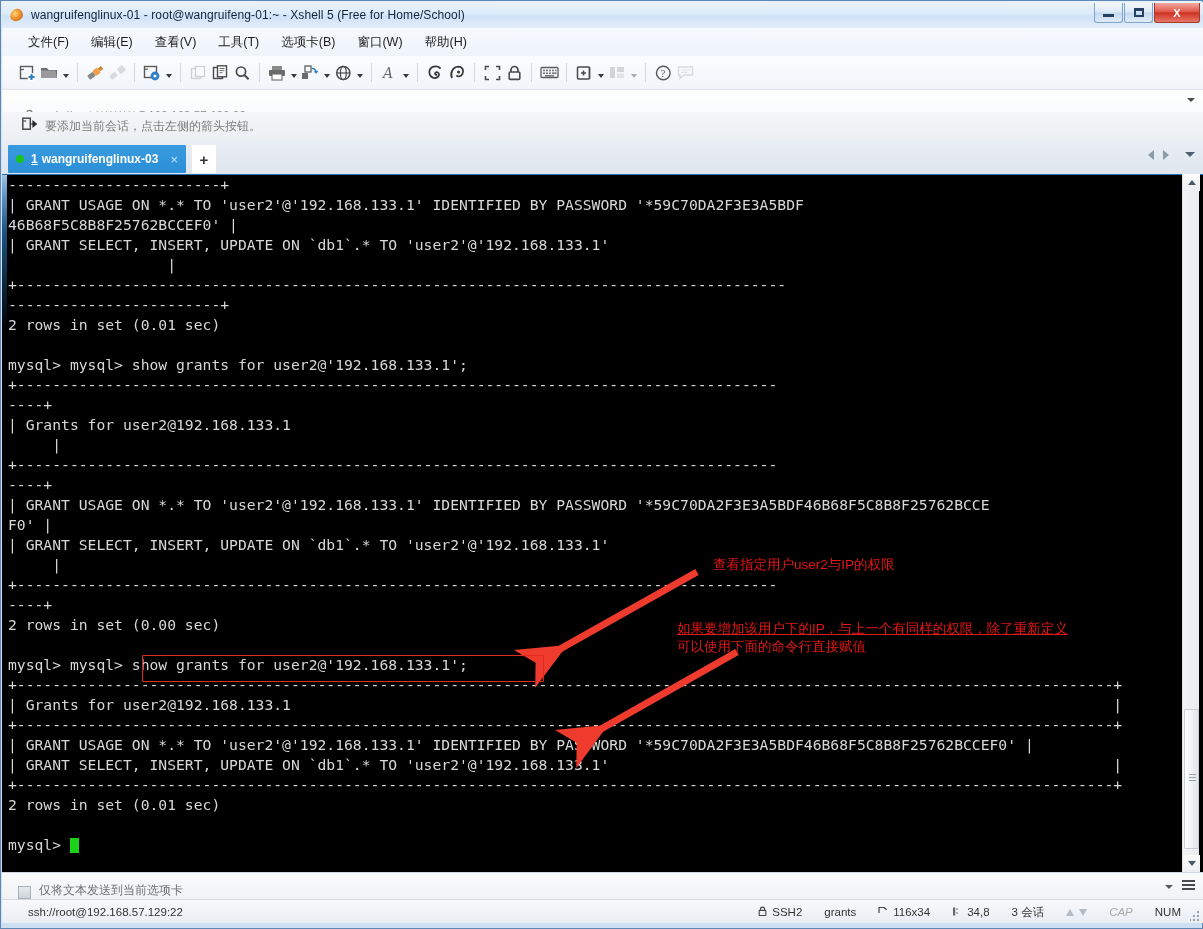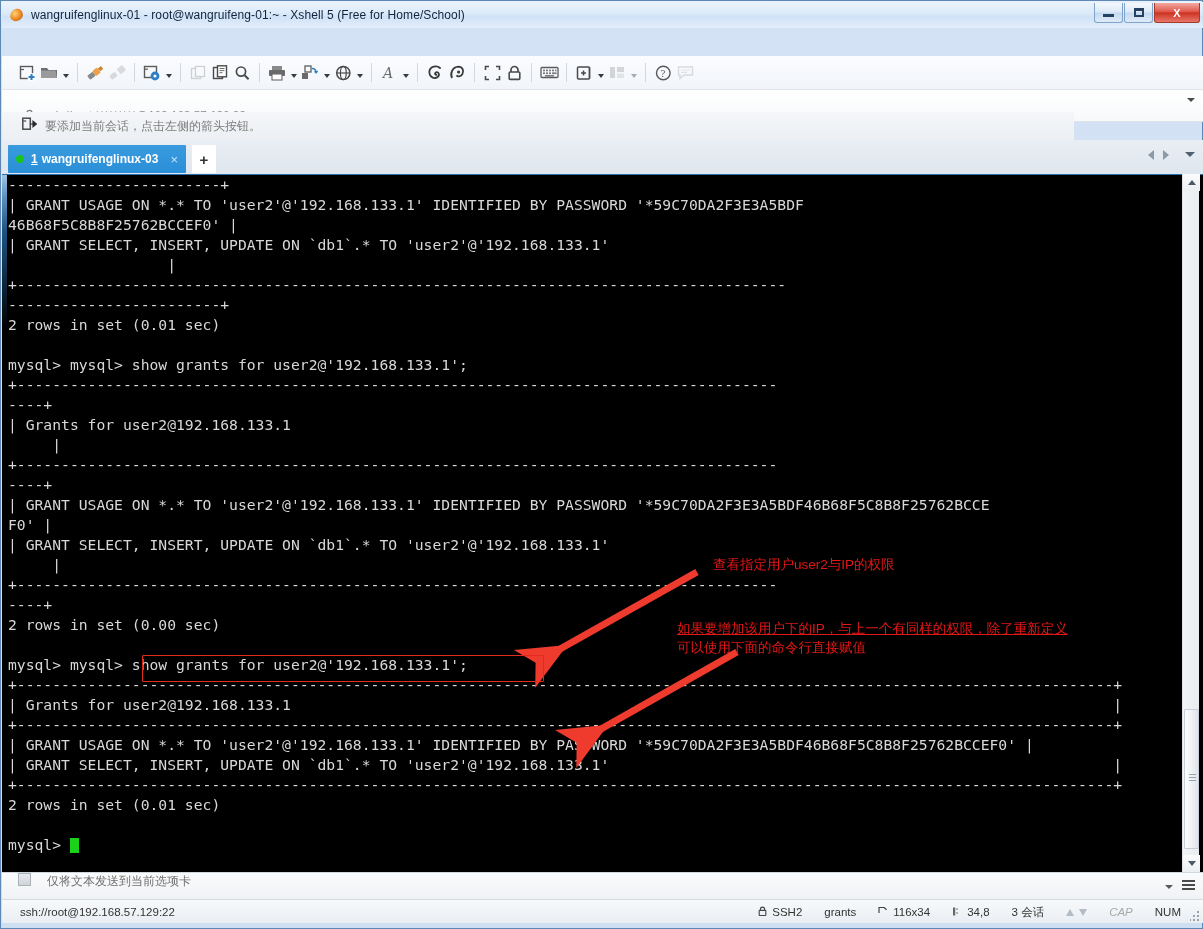--- a/index.html
+++ b/index.html
@@ -94,21 +94,21 @@
     display:flex;align-items:flex-end;box-sizing:border-box;
   }
   .addr-lock{margin-left:22px;margin-right:8px;display:flex;}
   .addr-text{font-size:11.5px;color:#8a8a8a;font-style:italic;letter-spacing:.1px;}
   .addr-caret{
     position:absolute;right:8px;top:8px;width:0;height:0;
     border-left:4px solid transparent;border-right:4px solid transparent;border-top:4px solid #4a4a4a;
   }
   
   .hintbar{
-    position:absolute;left:1px;top:111px;width:1072px;height:28px;
+    position:absolute;left:1px;top:111px;width:1201px;height:28px;
     background:linear-gradient(to bottom,#f4f6f9 0%,#eceff3 100%);
     display:flex;align-items:center;padding-left:20px;box-sizing:border-box;
   }
   .hint-text{font-size:12px;color:#7c7c7c;margin-left:8px;}
   
   .tabstrip{
     position:absolute;left:1px;top:139px;width:1201px;height:34px;
     background:linear-gradient(to bottom,#e9eef4 0%,#dfe6ee 100%);
     box-sizing:border-box;
   }
@@ -186,39 +186,39 @@
     position:absolute;border:1.6px solid #e22b1c;box-sizing:border-box;
     border-radius:1px;
   }
   .arrow-svg{position:absolute;left:0;top:0;pointer-events:none;}
 
   
   .sendbar{
     position:absolute;left:1px;top:871px;width:1201px;height:27px;
     background:linear-gradient(to bottom,#fafbfc 0%,#f0f2f5 100%);
     border-top:1px solid #cfd6dd;
-    display:flex;align-items:flex-start;box-sizing:border-box;gap:8px;
+    display:flex;align-items:flex-end;box-sizing:border-box;
   }
   .send-ico{
     width:13px;height:13px;margin-left:16px;margin-right:8px;
     background:linear-gradient(to bottom,#e6e9ec,#cfd4d9);
     border:1px solid #a9b1b9;box-sizing:border-box;flex:none;
   }
   .send-text{font-size:12px;color:#6f6f6f;}
   .send-caret{position:absolute;right:30px;top:12px;width:0;height:0;border-left:4px solid transparent;border-right:4px solid transparent;border-top:4px solid #5a5a5a;}
   .send-burger{position:absolute;right:8px;top:7px;width:13px;height:11px;
     background:repeating-linear-gradient(to bottom,#4a4a4a 0px,#4a4a4a 2px,transparent 2px,transparent 4px);}
   
   .statusbar{
     position:absolute;left:1px;top:898px;width:1201px;height:24px;
     background:linear-gradient(to bottom,#f7f9fb 0%,#eaeef3 100%);
     border-top:1px solid #d3d9df;
     display:flex;align-items:center;box-sizing:border-box;
   }
-  .st-left{font-size:11.5px;color:#333;margin-left:18px;}
+  .st-left{font-size:11.5px;color:#333;margin-left:26px;}
   .st-right{position:absolute;right:8px;top:0;height:24px;display:flex;align-items:center;gap:0px;font-size:11.5px;color:#333;}
   .st-cell{display:flex;align-items:center;padding:0 11px;white-space:nowrap;gap:5px;}
   .st-dim{color:#a8a8a8;font-style:italic;}
   .st-arrow-up{width:0;height:0;border-left:4px solid transparent;border-right:4px solid transparent;border-bottom:7px solid #b3bcc4;}
   .st-arrow-dn{width:0;height:0;border-left:4px solid transparent;border-right:4px solid transparent;border-top:7px solid #b3bcc4;}
   .grip-dots{
     position:absolute;right:2px;bottom:2px;width:11px;height:11px;
     background:
       radial-gradient(circle 1px at 8px 2px,#9aa3ab 99%,transparent),
       radial-gradient(circle 1px at 4px 6px,#9aa3ab 99%,transparent),
@@ -243,20 +243,29 @@
       <div class="wb">
             <span class="min-g"></span>
           </div>
       <div class="wb">
             <span class="max-g"></span>
           </div>
       <div class="wb close">X</div>
     </div>
   </div>
 
+  <div class="menubar">
+    <div class="menu-item">文件(F)</div>
+    <div class="menu-item">编辑(E)</div>
+    <div class="menu-item">查看(V)</div>
+    <div class="menu-item">工具(T)</div>
+    <div class="menu-item">选项卡(B)</div>
+    <div class="menu-item">窗口(W)</div>
+    <div class="menu-item">帮助(H)</div>
+  </div>
 
   <div class="toolbar">
     <div class="tb">
       <svg width="17" height="16" viewBox="0 0 17 16">
             <rect x="1.5" y="1.5" width="12" height="12" fill="none" stroke="#5a5a5a" stroke-width="1.4"></rect>
             <path d="M2 4.5h3" stroke="#5a5a5a" stroke-width="1.2"></path>
             <circle cx="12.5" cy="12" r="4" fill="#fff"></circle>
             <path d="M12.5 9v6M9.5 12h6" stroke="#2b7fc4" stroke-width="2"></path>
           </svg>
     </div>
@@ -498,21 +507,21 @@
       <marker id="ah" markerWidth="7" markerHeight="7" refX="1.2" refY="3.5" orient="auto">
         <polygon points="0,3.5 7,0.4 5.2,3.5 7,6.6" fill="#ef3b2d"></polygon>
       </marker>
     </defs>
     <line x1="696" y1="571" x2="559" y2="648" stroke="#ef3b2d" stroke-width="7" marker-end="url(#ah)"></line>
     <line x1="736" y1="651" x2="600" y2="728" stroke="#ef3b2d" stroke-width="7" marker-end="url(#ah)"></line>
   </svg>
 
   <div class="anno" style="left:700px;top:554px;margin-left:12px;">查看指定用户user2与IP的权限</div>
   <div class="anno" style="left:676px;top:618px;text-decoration:underline;">如果要增加该用户下的IP，与上一个有同样的权限，除了重新定义</div>
-  <div class="anno" style="left:676px;top:637px;">可以使用下面的命令行直接赋值</div>
+  <div class="anno" style="left:676px;top:637px;font-family:Liberation Mono, monospace;">可以使用下面的命令行直接赋值</div>
 
   <div class="redbox" style="left:141px;top:654px;width:402px;height:27px;"></div>
 
   <div class="sendbar">
     <span class="send-ico"></span>
     <span class="send-text">仅将文本发送到当前选项卡</span>
     <span class="send-caret"></span>
     <span class="send-burger"></span>
   </div>
 

